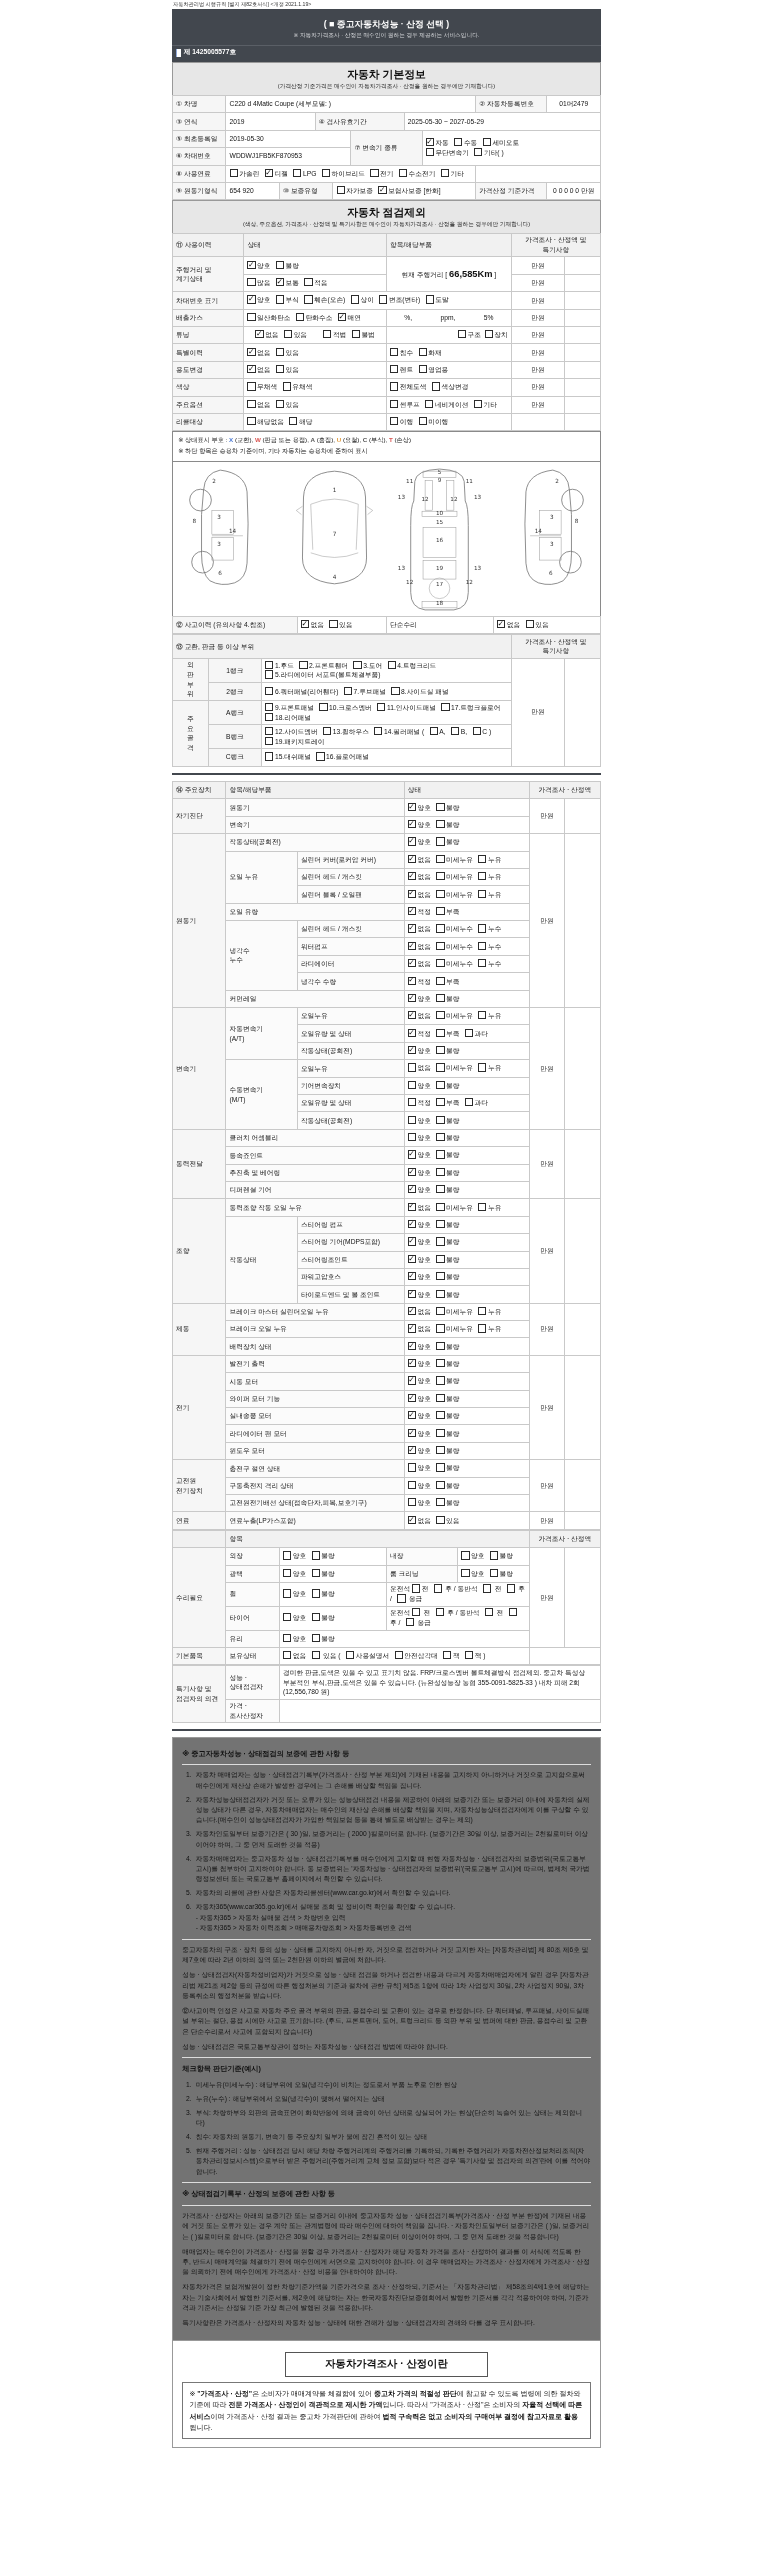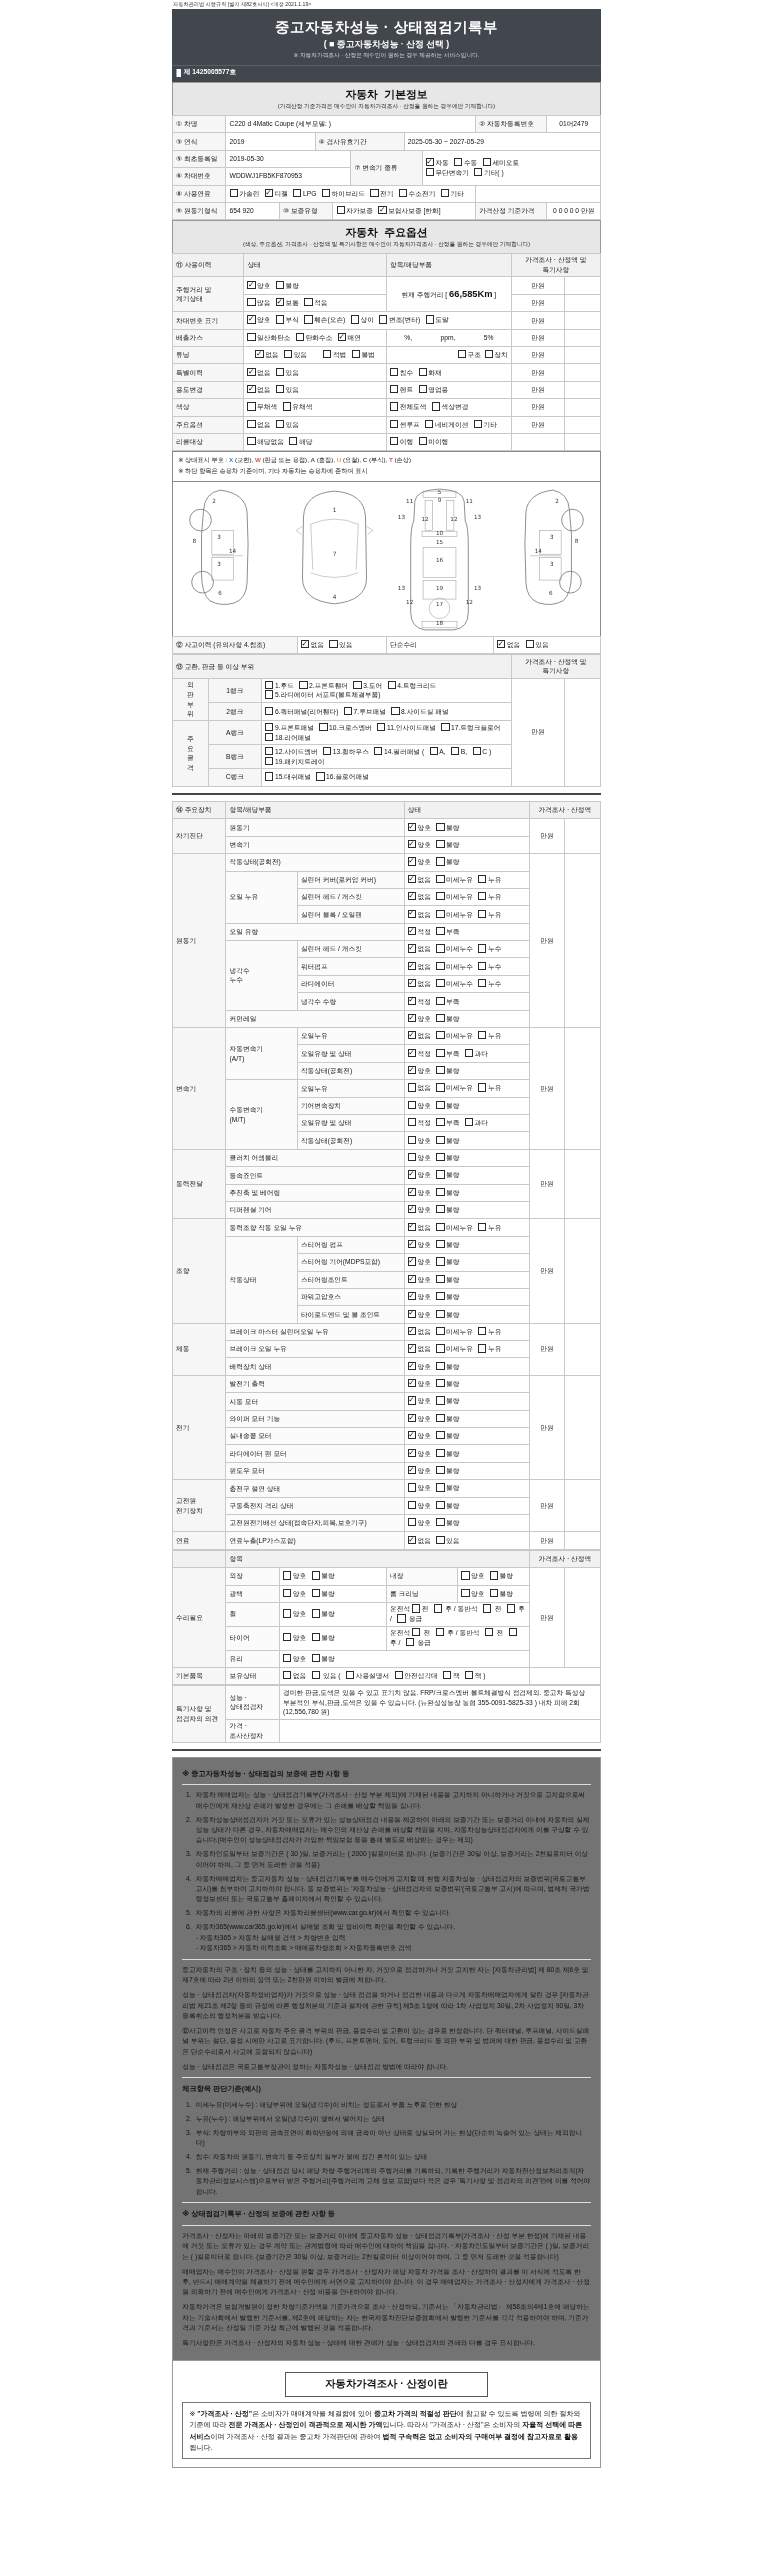--- a/index.html
+++ b/index.html
@@ -8,21 +8,21 @@
   .tiny-head{font-size:5.2px;color:#333;padding:1px 0 0.5px 1px;}
   .sep{height:2.1px;background:#42474e;}
   .gap{height:6.2px;}
   .darkband{background:#42474e;color:#fff;padding:6.2px 0 4.1px;}
   .darkband h1{margin:1px 0;text-align:center;font-size:14.4px;letter-spacing:0.5px;}
   .darkband .sub2{text-align:center;font-size:8.8px;font-weight:bold;margin:2.1px 0 1px;}
   .darkband .note{text-align:center;font-size:5.7px;color:#d9dbde;margin:1px 0 5.2px;}
   .docno{display:flex;align-items:center;gap:3.1px;padding:2.1px 4.1px 1px;font-size:6.7px;font-weight:bold;border-top:0.5px solid #5a5f66;}
   .docbar{display:inline-block;width:3.6px;height:7.7px;background:#fff;border-left:1px solid #8fa8d8;}
   .band{background:#e7e7e7;border:0.5px solid #999;border-bottom:none;text-align:center;padding:4.1px 2.1px 3.6px;}
-  .band h2{margin:0.5px 0;font-size:10.8px;font-family:Liberation Mono, monospace;}
+  .band h2{margin:0.5px 0;font-size:10.8px;}
   .band .sub{font-size:5.7px;color:#222;margin-top:1.5px;}
   table.grid{width:100%;border-collapse:collapse;table-layout:fixed;border:0.5px solid #8a8a8a;background:#fff;}
   table.grid td{border:0.5px solid #c9c9c9;padding:1.5px 3.1px;font-size:6.7px;vertical-align:middle;min-height:11.3px;height:13.4px;word-break:keep-all;}
   td.lab{background:#f6f6f6;font-size:6.7px;}
   td.hdr{background:#f1f1f1;}
   td.item{background:#fbfbfb;}
   td.price{text-align:center;color:#222;}
   td.ctr{text-align:center;}
   td.right .ln{justify-content:flex-end;display:flex;}
   td.vert{text-align:center;}
@@ -57,21 +57,20 @@
 </style>
 </head>
 <body>
 
 <div class="doc">
 
   <div class="tiny-head">자동차관리법 시행규칙 [별지 제82호서식] &lt;개정 2021.1.19&gt;</div>
   <div class="sep"></div>
 
   <div class="darkband">
-    <h1>중고자동차성능 · 상태점검기록부</h1>
     <div class="sub2">( ■ 중고자동차성능 · 산정 선택 )</div>
     <div class="note">※ 자동차가격조사 · 산정은 매수인이 원하는 경우 제공하는 서비스입니다.</div>
     <div class="docno">
       <span class="docbar"></span>
       <span>제 1425005577호</span>
     </div>
   </div>
 
   <div class="band">
     <h2>자동차 기본정보</h2>
@@ -186,21 +185,21 @@
             </td>
             <td colspan="3" class="ctr">
               <div class="ln">0 0 0 0 0 만원</div>
             </td>
           </tr>
         </tbody>
       </table>
     </div>
 
   <div class="band">
-    <h2>자동차 주요옵션</h2>
+    <h2>자동차 점검제외</h2>
     <div class="sub">(색상, 주요옵션, 가격조사 · 산정액 및 특기사항은 매수인이 자동차가격조사 · 산정을 원하는 경우에만 기재합니다)</div>
   </div>
   <div id="tbl-overall">
       <table class="grid">
         <colgroup>
           <col style="width: 4.16667%;">
           <col style="width: 4.16667%;">
           <col style="width: 4.16667%;">
           <col style="width: 4.16667%;">
           <col style="width: 4.16667%;">

